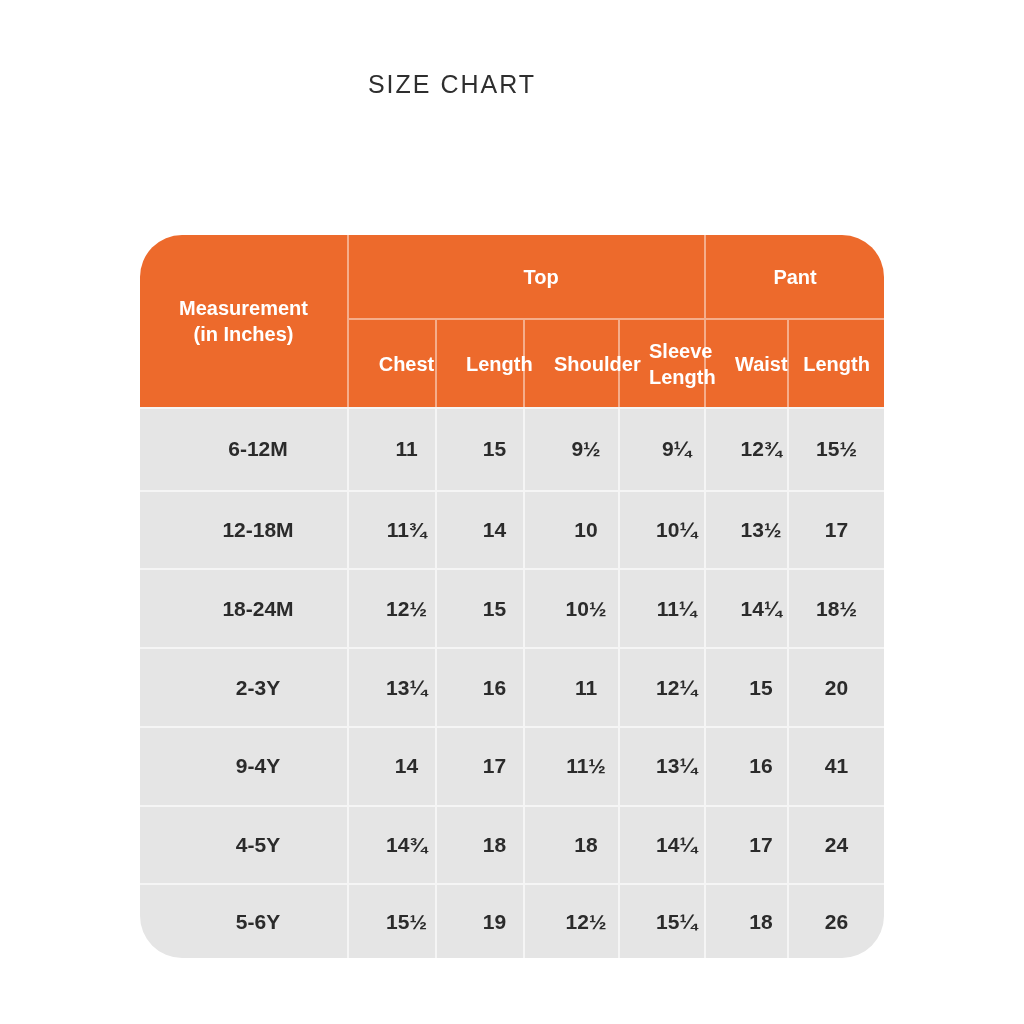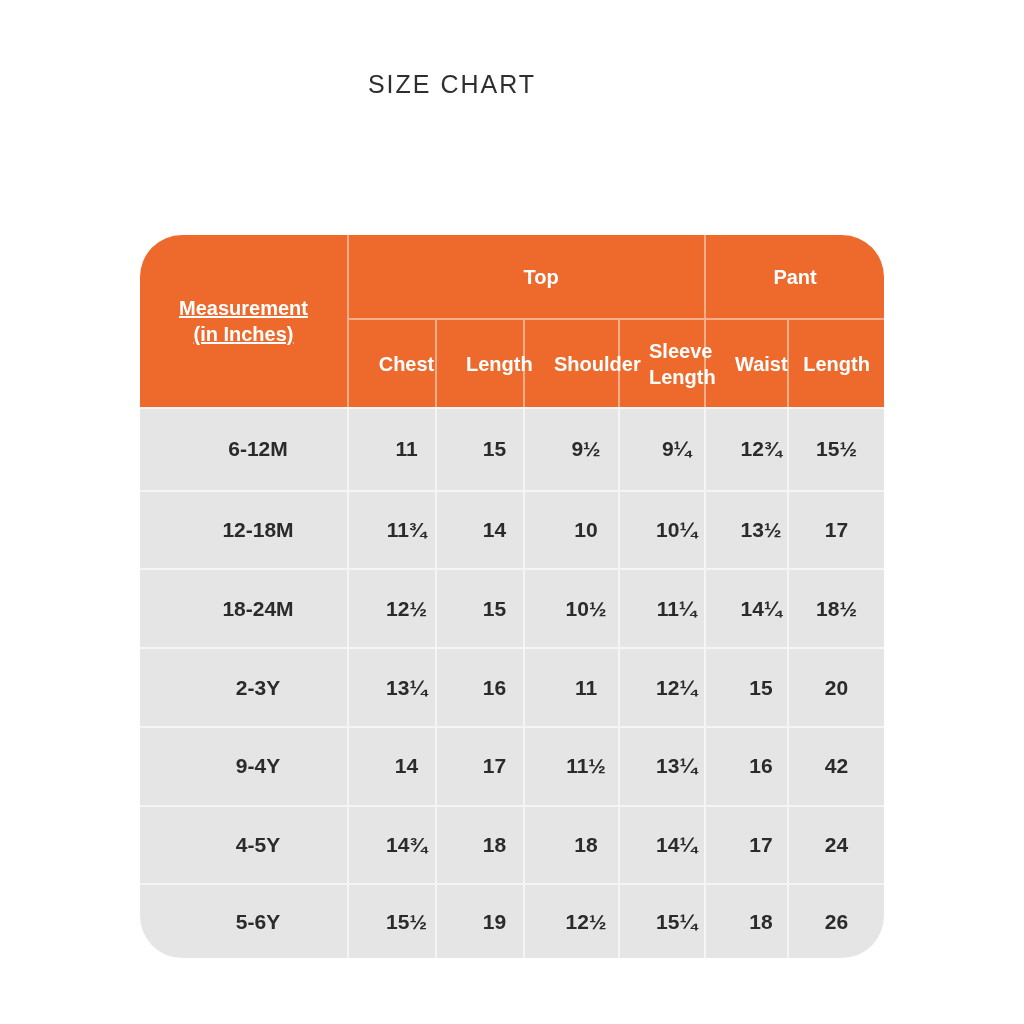--- a/index.html
+++ b/index.html
@@ -25,21 +25,21 @@
     border-radius:42px; overflow:hidden;
   }
   table {
     width:100%; height:100%;
     border-collapse:separate; border-spacing:0; table-layout:fixed;
   }
   th, td { text-align:center; vertical-align:middle; font-weight:700; }
   thead th {
     background:#ed6a2c; color:#ffffff; font-size:20px; line-height:1.3;
   }
-  thead .corner { font-size:20px; padding:0 34px;text-decoration:underline; }
+  thead .corner { font-size:20px; padding:0 34px; }
   thead .group { border-bottom:2px solid rgba(255,255,255,0.45); }
   .b-r { border-right:2px solid rgba(255,255,255,0.45);padding-left:29px; }
   tbody th, tbody td {
     background:#e5e5e5; color:#2b2b2b; font-size:21px;
   }
   tbody .b-r { border-right:2px solid rgba(255,255,255,0.6); }
   tbody tr td, tbody tr th { border-bottom:2px solid rgba(255,255,255,0.6); }
   tbody tr:first-child td, tbody tr:first-child th { border-top:2px solid rgba(255,255,255,0.6); }
   tbody tr:last-child td, tbody tr:last-child th { border-bottom:none; }
   thead tr:first-child { height:85px; }
@@ -114,21 +114,21 @@
           <td class="b-r">15</td>
           <td>20</td>
         </tr>
         <tr>
           <th class="b-r">9-4Y</th>
           <td class="b-r">14</td>
           <td class="b-r">17</td>
           <td class="b-r">11½</td>
           <td class="b-r">13¼</td>
           <td class="b-r">16</td>
-          <td>42</td>
+          <td>41</td>
         </tr>
         <tr>
           <th class="b-r">4-5Y</th>
           <td class="b-r">14¾</td>
           <td class="b-r">18</td>
           <td class="b-r">18</td>
           <td class="b-r">14¼</td>
           <td class="b-r">17</td>
           <td>24</td>
         </tr>

